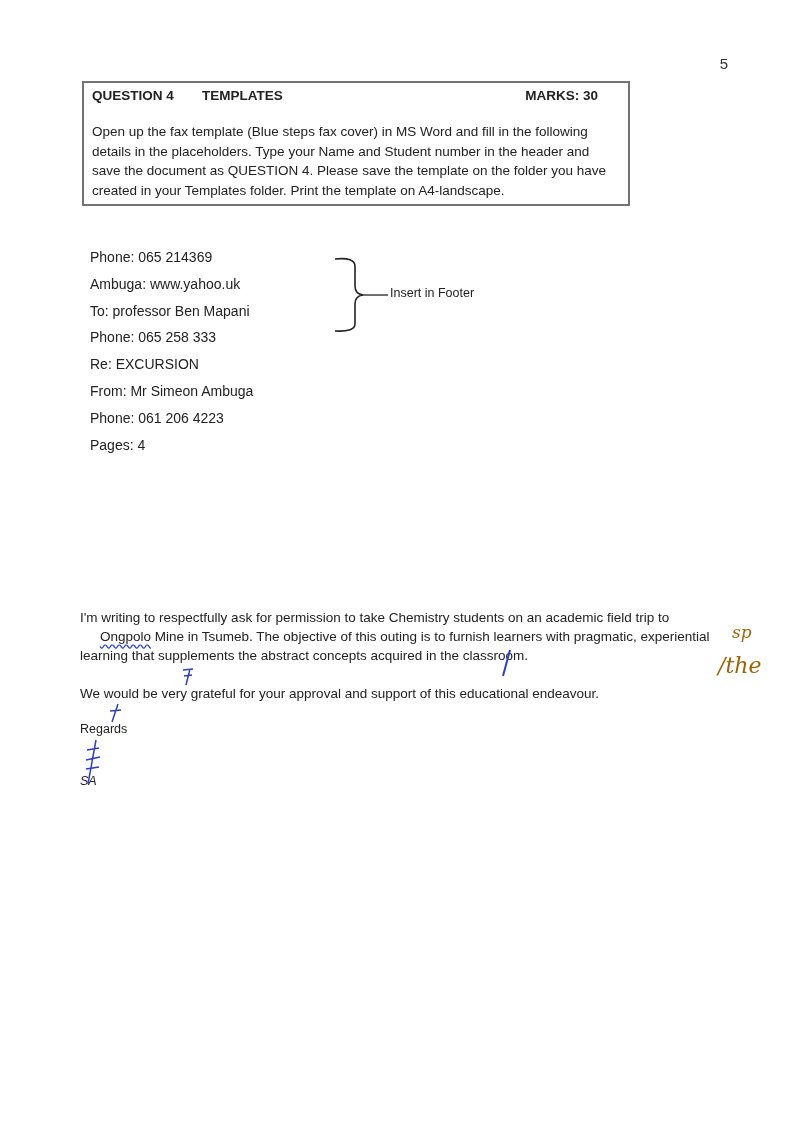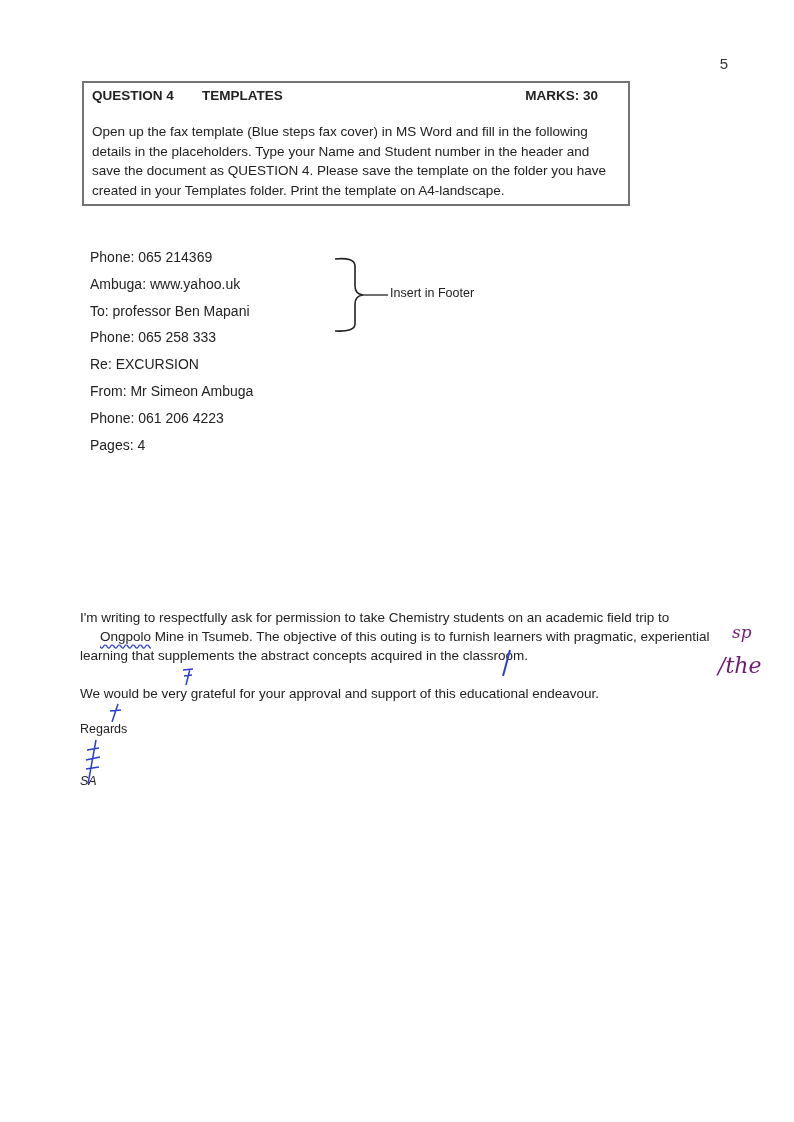--- a/index.html
+++ b/index.html
@@ -15,21 +15,21 @@
   .q-body { position: absolute; top: 39px; left: 8px; right: 8px; font-size: 13.5px; line-height: 19.5px; }
   .details { position: absolute; left: 90px; top: 248px; font-size: 14px; }
   .detail-line { height: 26.8px; line-height: 18px; }
   .brace { position: absolute; left: 333px; top: 256px; }
   .footer-note { position: absolute; left: 390px; top: 286px; font-size: 12.5px; }
   .letter { position: absolute; left: 80px; top: 608px; font-size: 13.5px; line-height: 19px; width: 650px; }
   .para2 { position: absolute; left: 80px; top: 686px; font-size: 13.5px; white-space: nowrap; }
   .regards { position: absolute; left: 80px; top: 722px; font-size: 12.5px; }
   .sign { position: absolute; left: 80px; top: 774px; font-size: 12.5px; font-style: italic; }
   .squiggle { text-decoration: underline wavy #2a3fcf; text-underline-offset: 3px; margin-left: 20px; }
-  .ink { position: absolute; color: #701a75; font-family: "DejaVu Serif", serif; font-style: italic; }
+  .ink { position: absolute; color: #a16207; font-family: "DejaVu Serif", serif; font-style: italic; }
   svg.mark { position: absolute; overflow: visible; }
 </style>
 </head>
 <body>
 
 <div class="page-number">5</div>
 
 <div class="question-box">
   <div class="q-header">
     <span class="q-title">QUESTION 4</span>

